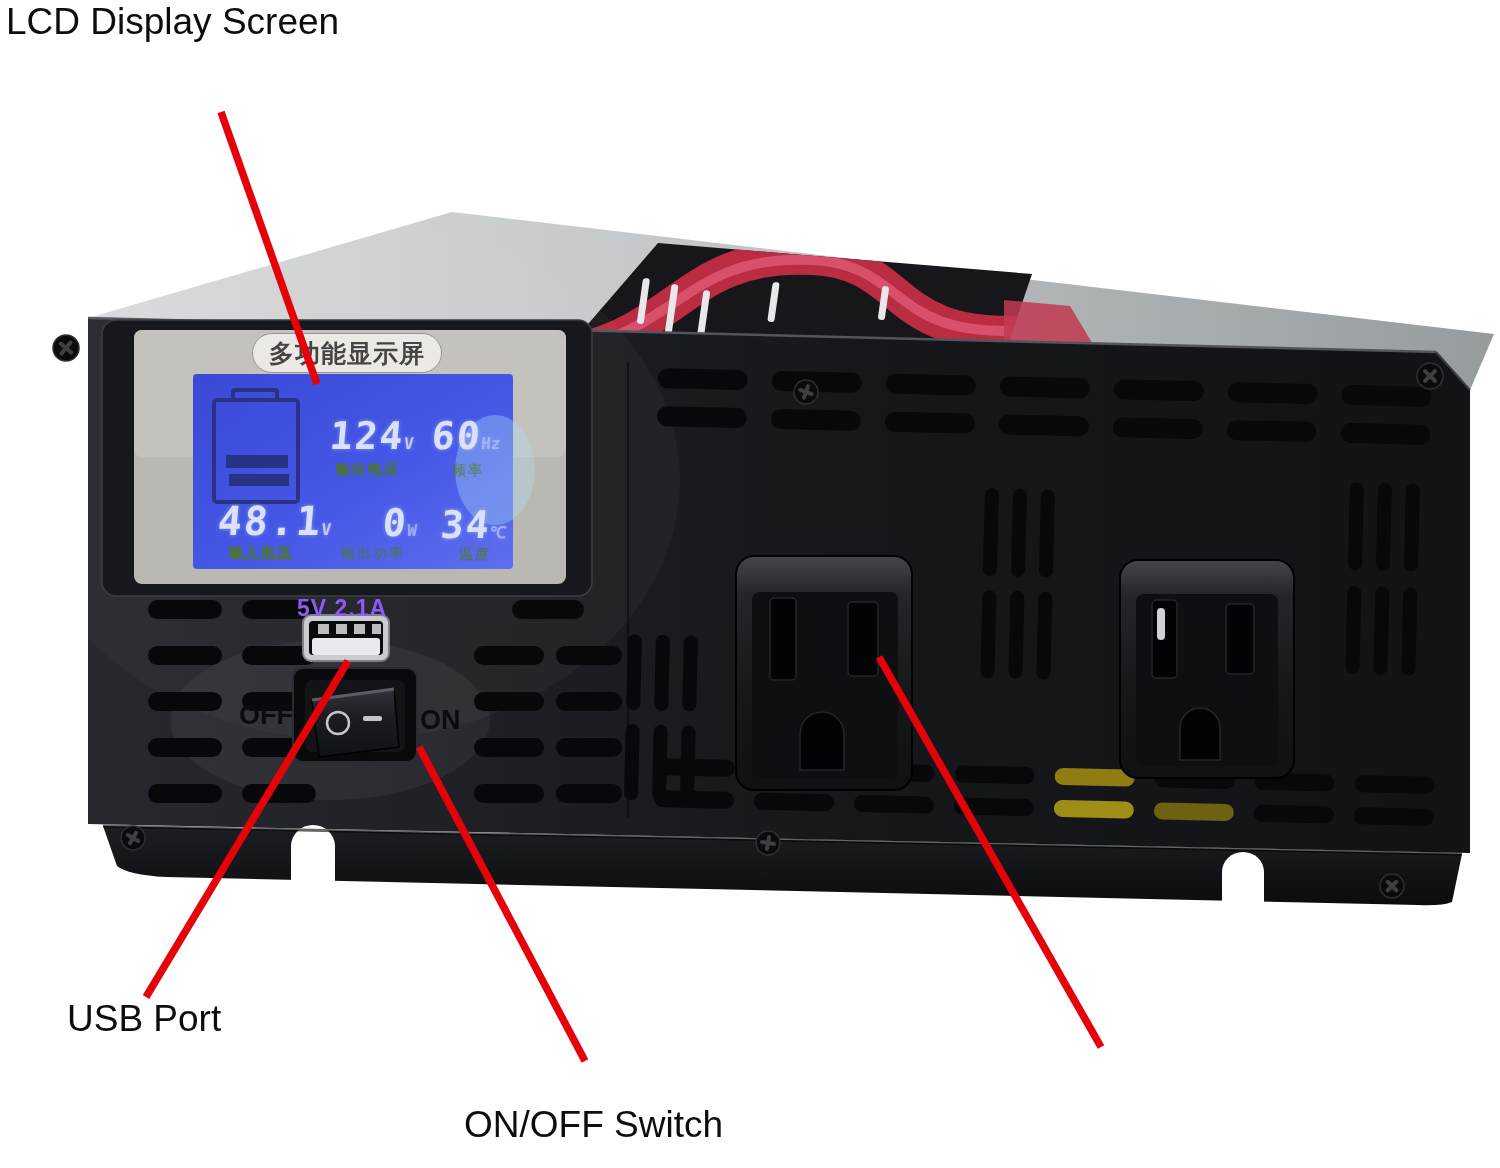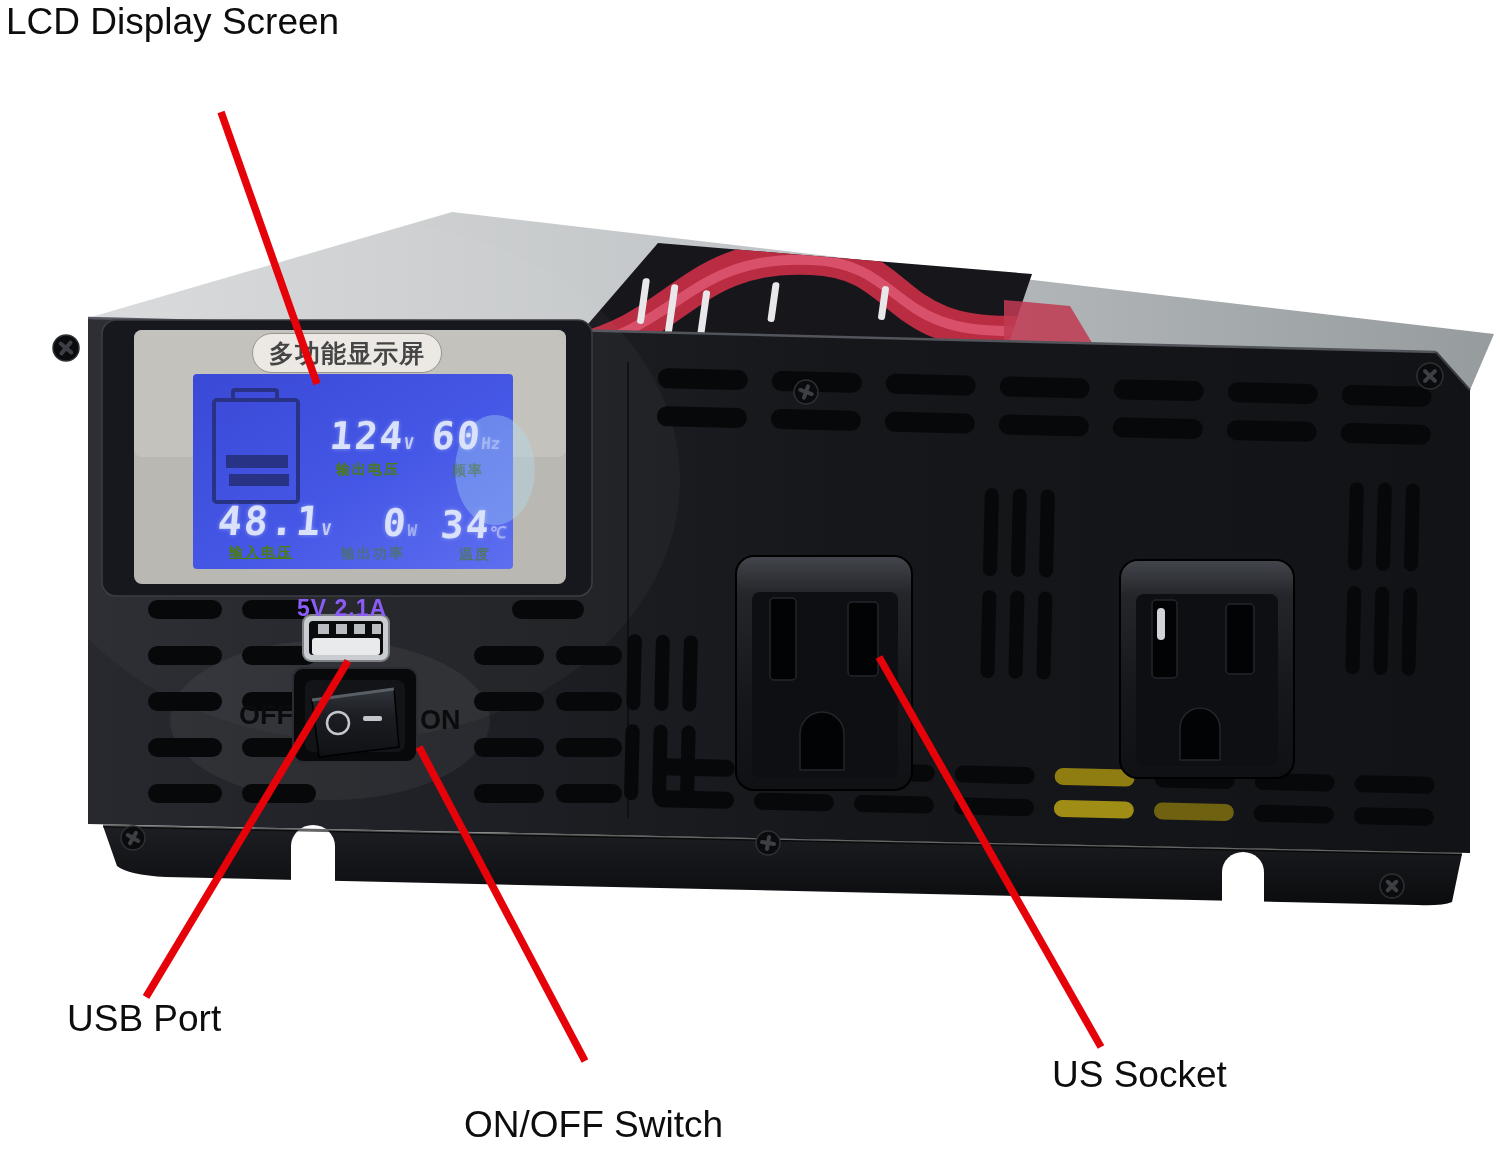--- a/index.html
+++ b/index.html
@@ -285,21 +285,20 @@
   <div class="lcd-val" style="left:441px;top:503px;font-size:38px;"><span>34</span><span class="lcd-unit" style="opacity:.6;">℃</span></div>
   <div class="lcd-sub" style="left:459px;top:546px;opacity:.6;">温度</div>
 
   <div class="usb-rating">5V 2.1A</div>
   <div class="sw-txt" style="left:239px;top:700px;">OFF</div>
   <div class="sw-txt" style="left:420px;top:705px;">ON</div>
 
   <div class="anno-label" style="left:6px;top:3px;">LCD Display Screen</div>
   <div class="anno-label" style="left:54px;top:1000px;margin-left:13px;">USB Port</div>
   <div class="anno-label" style="left:464px;top:1106px;">ON/OFF Switch</div>
-  <div class="anno-label" style="left:1052px;top:1056px;">US Socket</div>
 
   <svg id="lines-svg" width="1500" height="1168" viewBox="0 0 1500 1168">
     <g stroke="#e60209" stroke-width="7.5" stroke-linecap="butt">
       <line x1="221" y1="112" x2="317" y2="384"></line>
       <line x1="348" y1="661" x2="146" y2="997"></line>
       <line x1="419" y1="747" x2="585" y2="1061"></line>
       <line x1="879" y1="657" x2="1101" y2="1047"></line>
     </g>
   </svg>
 </div>

